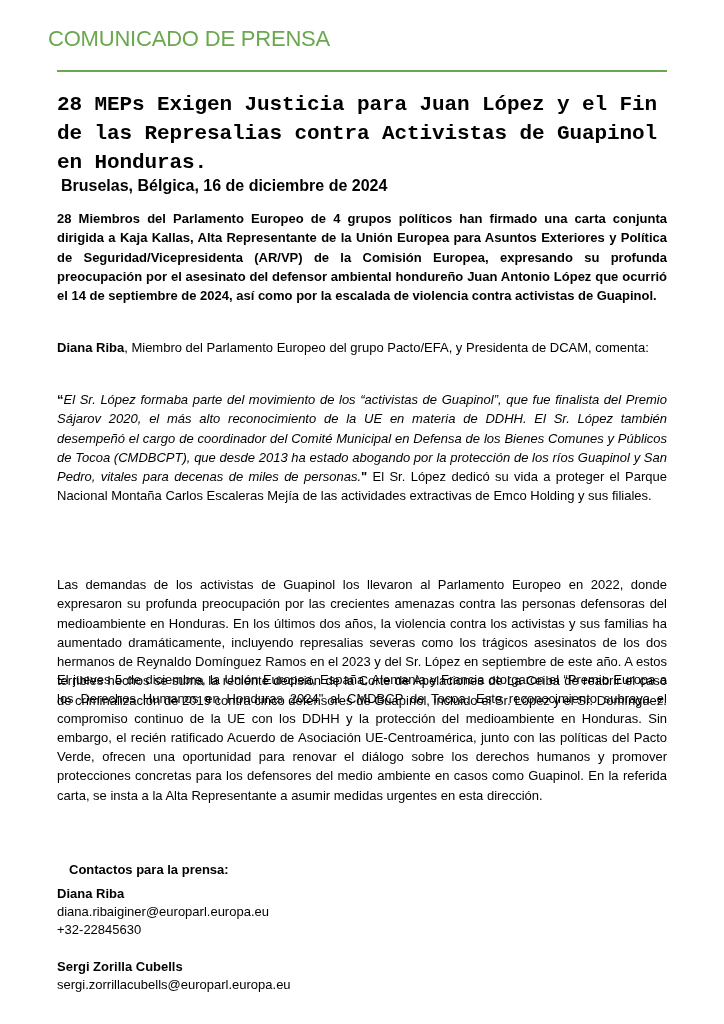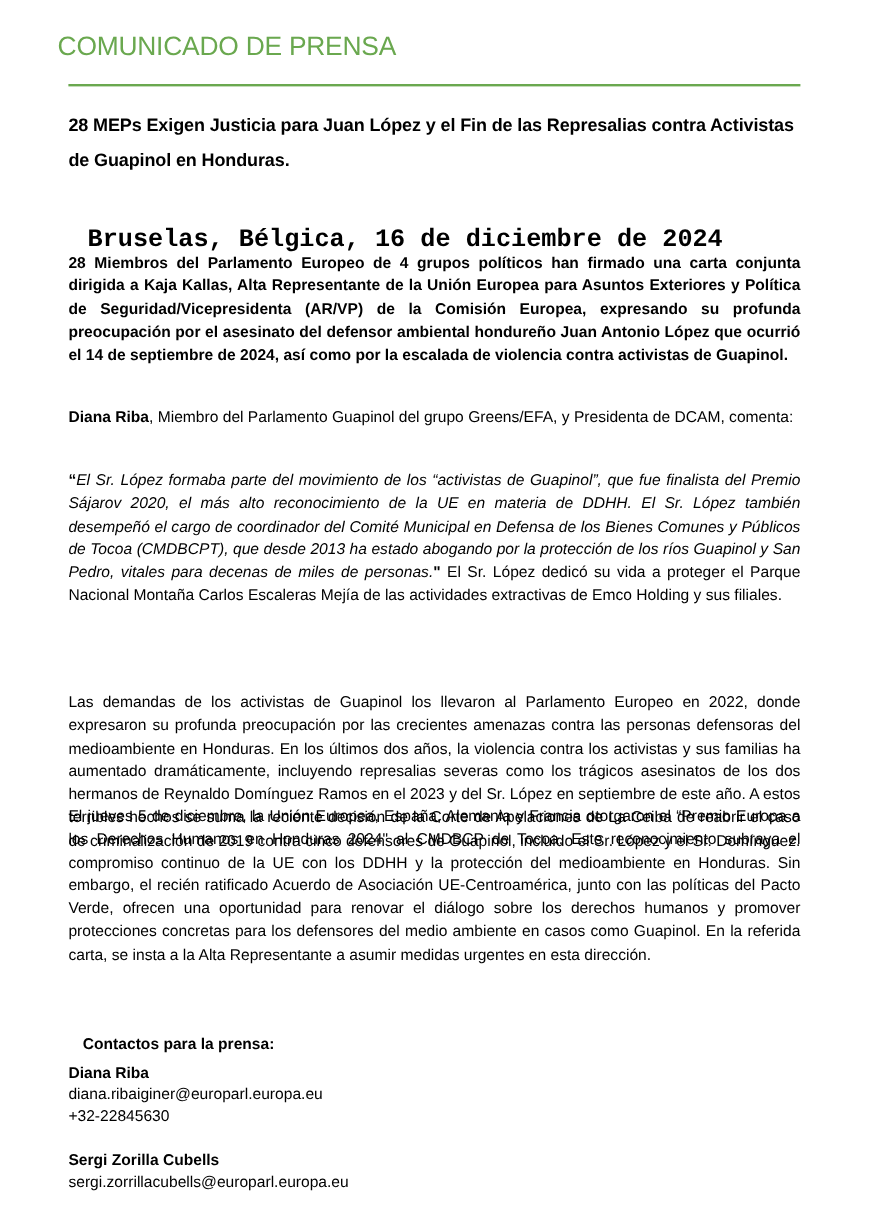--- a/index.html
+++ b/index.html
@@ -1,23 +1,23 @@
 <!DOCTYPE html>
 <html><head>
   <meta charset="utf-8">
   <style>
     html, body { margin: 0; padding: 0; background: #ffffff; }
     body { width: 724px; height: 1024px; position: relative; overflow: hidden;
            font-family: "Liberation Sans", sans-serif; color: #000; }
     .header-title { position: absolute; left: 48px; top: 26px; font-size: 22px; color: #6aa84f;
                     letter-spacing: -0.2px; margin: 0; font-weight: normal; white-space: nowrap; }
     .header-rule { position: absolute; left: 57px; top: 70px; width: 610px; height: 2px; background: #6aa84f; }
-    .headline { position: absolute; left: 57px; top: 90px; width: 620px; font-size: 15px; font-weight: bold;
-                line-height: 29px; margin: 0; letter-spacing: -0.1px; }
-    .dateline { position: absolute; left: 57px; top: 173px; font-size: 21px; font-weight: bold; margin: 16px; font-family: Liberation Mono, monospace; }
+    .headline { position: absolute; left: 57px; top: 90px; width: 620px; font-size: 21px; font-weight: bold;
+                line-height: 29px; margin: 0; letter-spacing: -0.1px; font-family: Liberation Mono, monospace; }
+    .dateline { position: absolute; left: 57px; top: 173px; font-size: 16px; font-weight: bold; margin: 4px; }
     .para { position: absolute; left: 57px; width: 610px; font-size: 13px; line-height: 19.3px;
             text-align: justify; margin: 0; }
     .para b { font-weight: bold; }
     .quote-text { font-style: italic; }
     .last-line-left { text-align-last: left; }
     #p-intro { top: 209px; font-weight: bold; }
     #p-riba { top: 338px; }
     #p-quote { top: 390px; }
     #p-demands { top: 535px; margin-top: 40px; }
     #p-prize { top: 670px; }
@@ -33,21 +33,21 @@
 
 <h1 class="header-title">COMUNICADO DE PRENSA</h1>
 <div class="header-rule"></div>
 
 <h2 class="headline">28 MEPs Exigen Justicia para Juan López y el Fin de las Represalias contra Activistas de Guapinol en Honduras.</h2>
 
 <p class="dateline">Bruselas, Bélgica, 16 de diciembre de 2024</p>
 
 <p class="para last-line-left" id="p-intro">28 Miembros del Parlamento Europeo de 4 grupos políticos han firmado una carta conjunta dirigida a Kaja Kallas, Alta Representante de la Unión Europea para Asuntos Exteriores y Política de Seguridad/Vicepresidenta (AR/VP) de la Comisión Europea, expresando su profunda preocupación por el asesinato del defensor ambiental hondureño Juan Antonio López que ocurrió el 14 de septiembre de 2024, así como por la escalada de violencia contra activistas de Guapinol.</p>
 
-<p class="para last-line-left" id="p-riba"><b>Diana Riba</b><span>, Miembro del Parlamento Guapinol del grupo Greens/EFA, y Presidenta de DCAM, comenta:</span></p>
+<p class="para last-line-left" id="p-riba"><b>Diana Riba</b><span>, Miembro del Parlamento Europeo del grupo Pacto/EFA, y Presidenta de DCAM, comenta:</span></p>
 
 <p class="para last-line-left" id="p-quote"><b>“</b><span class="quote-text">El Sr. López formaba parte del movimiento de los “activistas de Guapinol”, que fue finalista del Premio Sájarov 2020, el más alto reconocimiento de la UE en materia de DDHH. El Sr. López también desempeñó el cargo de coordinador del Comité Municipal en Defensa de los Bienes Comunes y Públicos de Tocoa (CMDBCPT), que desde 2013 ha estado abogando por la protección de los ríos Guapinol y San Pedro, vitales para decenas de miles de personas.</span><b>"</b><span> El Sr. López dedicó su vida a proteger el Parque Nacional Montaña Carlos Escaleras Mejía de las actividades extractivas de Emco Holding y sus filiales.</span></p>
 
 <p class="para last-line-left" id="p-demands">Las demandas de los activistas de Guapinol los llevaron al Parlamento Europeo en 2022, donde expresaron su profunda preocupación por las crecientes amenazas contra las personas defensoras del medioambiente en Honduras. En los últimos dos años, la violencia contra los activistas y sus familias ha aumentado dramáticamente, incluyendo represalias severas como los trágicos asesinatos de los dos hermanos de Reynaldo Domínguez Ramos en el 2023 y del Sr. López en septiembre de este año. A estos terribles hechos se suma la reciente decisión de la Corte de Apelaciones de La Ceiba de reabrir el caso de criminalización de 2019 contra cinco defensores de Guapinol, incluido el Sr. López y el Sr. Domínguez.</p>
 
 <p class="para last-line-left" id="p-prize">El jueves 5 de diciembre, la Unión Europea, España, Alemania y Francia otorgaron el “Premio Europa a los Derechos Humanos en Honduras 2024" al CMDBCP de Tocoa. Este reconocimiento subraya el compromiso continuo de la UE con los DDHH y la protección del medioambiente en Honduras. Sin embargo, el recién ratificado Acuerdo de Asociación UE-Centroamérica, junto con las políticas del Pacto Verde, ofrecen una oportunidad para renovar el diálogo sobre los derechos humanos y promover protecciones concretas para los defensores del medio ambiente en casos como Guapinol. En la referida carta, se insta a la Alta Representante a asumir medidas urgentes en esta dirección.</p>
 
 <p class="contacts-heading">Contactos para la prensa:</p>
 
 <div class="contact" id="contact-0">

